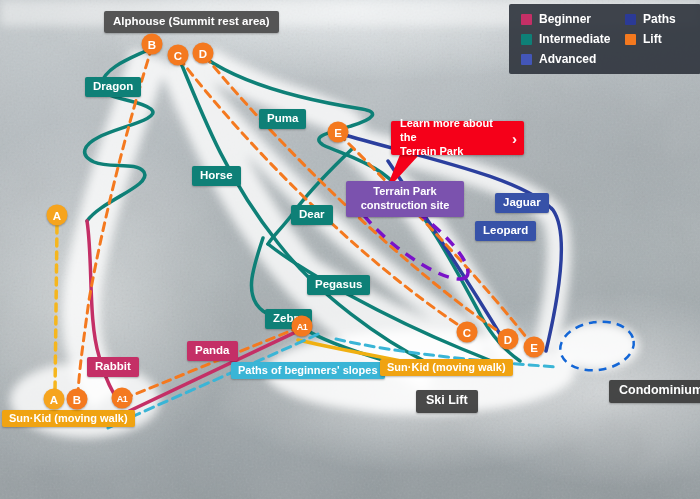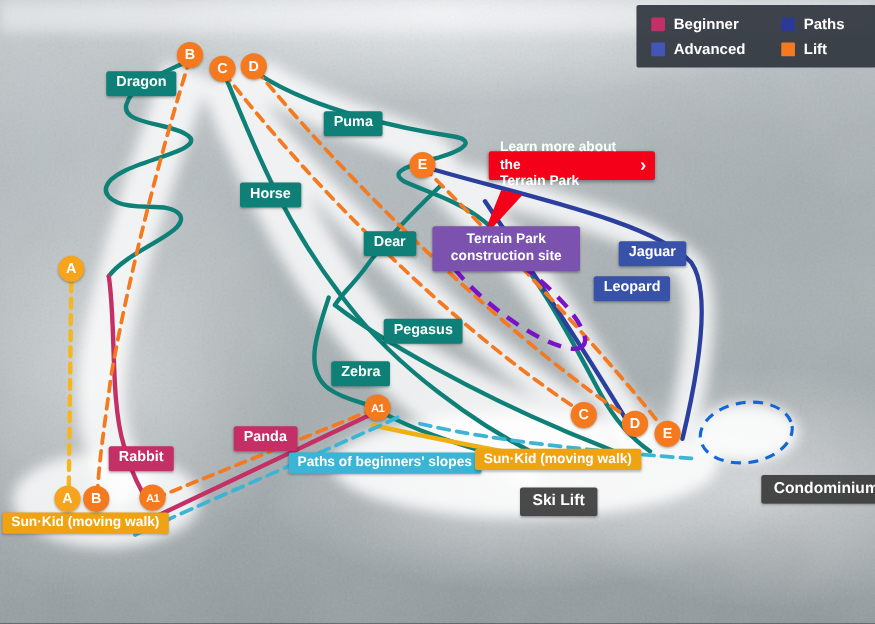--- a/index.html
+++ b/index.html
@@ -14,40 +14,40 @@
       radial-gradient(ellipse 300px 160px at 92% 30%, rgba(150,158,162,.5), rgba(150,158,162,0) 75%),
       linear-gradient(175deg,#c6cccf 0%,#b4bbbf 30%,#a9b1b4 55%,#9ba3a7 80%,#8f979b 100%);
   }
   svg.layer{position:absolute;left:0;top:0;}
   
   .lbl{
     position:absolute;color:#fff;font-weight:bold;font-size:11.5px;
     padding:3px 8px 4px;border-radius:2px;white-space:nowrap;line-height:1.1;
     box-shadow:0 1px 2px rgba(0,0,0,.25);
   }
-  .lbl.teal{background:#0e8077;}
+  .lbl.teal{background:#0e8077;margin-top:20px;}
   .lbl.pink{background:#c42f66;}
   .lbl.navy{background:#3752a8;}
   .lbl.cyan{background:#3ab5d6;font-size:11px;padding:2px 7px 3px;}
   .lbl.yellow{background:#f0a312;font-size:11px;padding:2px 7px 3px;}
   .lbl.bluesled{background:#1366d6;}
   .lbl.dark{background:rgba(58,58,58,.92);font-size:12.5px;padding:4px 10px 5px;}
   .lbl.summit{background:rgba(77,77,77,.95);font-size:11.5px;padding:4px 9px 5px;}
   
   .marker{
     position:absolute;width:21px;height:21px;border-radius:50%;
     transform:translate(-50%,-50%);display:flex;align-items:center;justify-content:center;
     color:#fff;font-weight:bold;font-size:11.5px;background:#f4791f;
     box-shadow:0 1px 2px rgba(0,0,0,.3);
   }
   .marker.yellow{background:#f6a41d;}
   .marker.small{font-size:9px;letter-spacing:-.5px;}
   
   .callout{
-    position:absolute;left:391px;top:121px;width:133px;height:23px;
+    position:absolute;left:391px;top:121px;width:133px;height:34px;
     background:#f50019;color:#fff;border-radius:2px;
     display:flex;align-items:center;box-shadow:0 1px 3px rgba(0,0,0,.35);cursor:pointer;
   }
   .callout .txt{font-weight:bold;font-size:11px;line-height:1.25;padding-left:9px;}
   .callout .chev{margin-left:auto;padding-right:7px;font-size:15px;font-weight:bold;opacity:.95;}
   
   .construction{
     position:absolute;left:346px;top:181px;width:114px;
     background:#7b52ae;color:#fff;font-weight:bold;font-size:11px;line-height:1.3;
     text-align:center;padding:3px 2px 4px;border-radius:2px;box-shadow:0 1px 2px rgba(0,0,0,.3);
@@ -144,36 +144,41 @@
     <polygon points="401,152 385,192 418,156" fill="#f50019"></polygon>
   </svg>
 
   <div class="legend">
     <div class="col c1">
       <div class="row">
         <span class="sq" style="background-color: rgb(196, 47, 102);"></span>
         <span class="lab">Beginner</span>
       </div>
       <div class="row">
+        <span class="sq" style="background-color: rgb(14, 128, 119);"></span>
+        <span class="lab">Intermediate</span>
+      </div>
+      <div class="row">
         <span class="sq" style="background-color: rgb(67, 86, 184);"></span>
         <span class="lab">Advanced</span>
       </div>
     </div>
     <div class="col">
       <div class="row">
         <span class="sq" style="background-color: rgb(43, 58, 150);"></span>
         <span class="lab">Paths</span>
       </div>
       <div class="row">
         <span class="sq" style="background-color: rgb(244, 121, 31);"></span>
         <span class="lab">Lift</span>
       </div>
     </div>
   </div>
 
+  <div class="lbl summit" style="left:104px;top:11px;">Alphouse (Summit rest area)</div>
 
   <div class="lbl teal" style="left:85px;top:57px;">Dragon</div>
   <div class="lbl teal" style="left:259px;top:89px;">Puma</div>
   <div class="lbl teal" style="left:192px;top:146px;">Horse</div>
   <div class="lbl teal" style="left:291px;top:185px;">Dear</div>
   <div class="lbl teal" style="left:307px;top:255px;">Pegasus</div>
   <div class="lbl teal" style="left:265px;top:289px;">Zebra</div>
   <div class="lbl navy" style="left:495px;top:193px;">Jaguar</div>
   <div class="lbl navy" style="left:431px;top:221px;margin-left:44px;">Leopard</div>
   <div class="lbl pink" style="left:87px;top:357px;">Rabbit</div>

